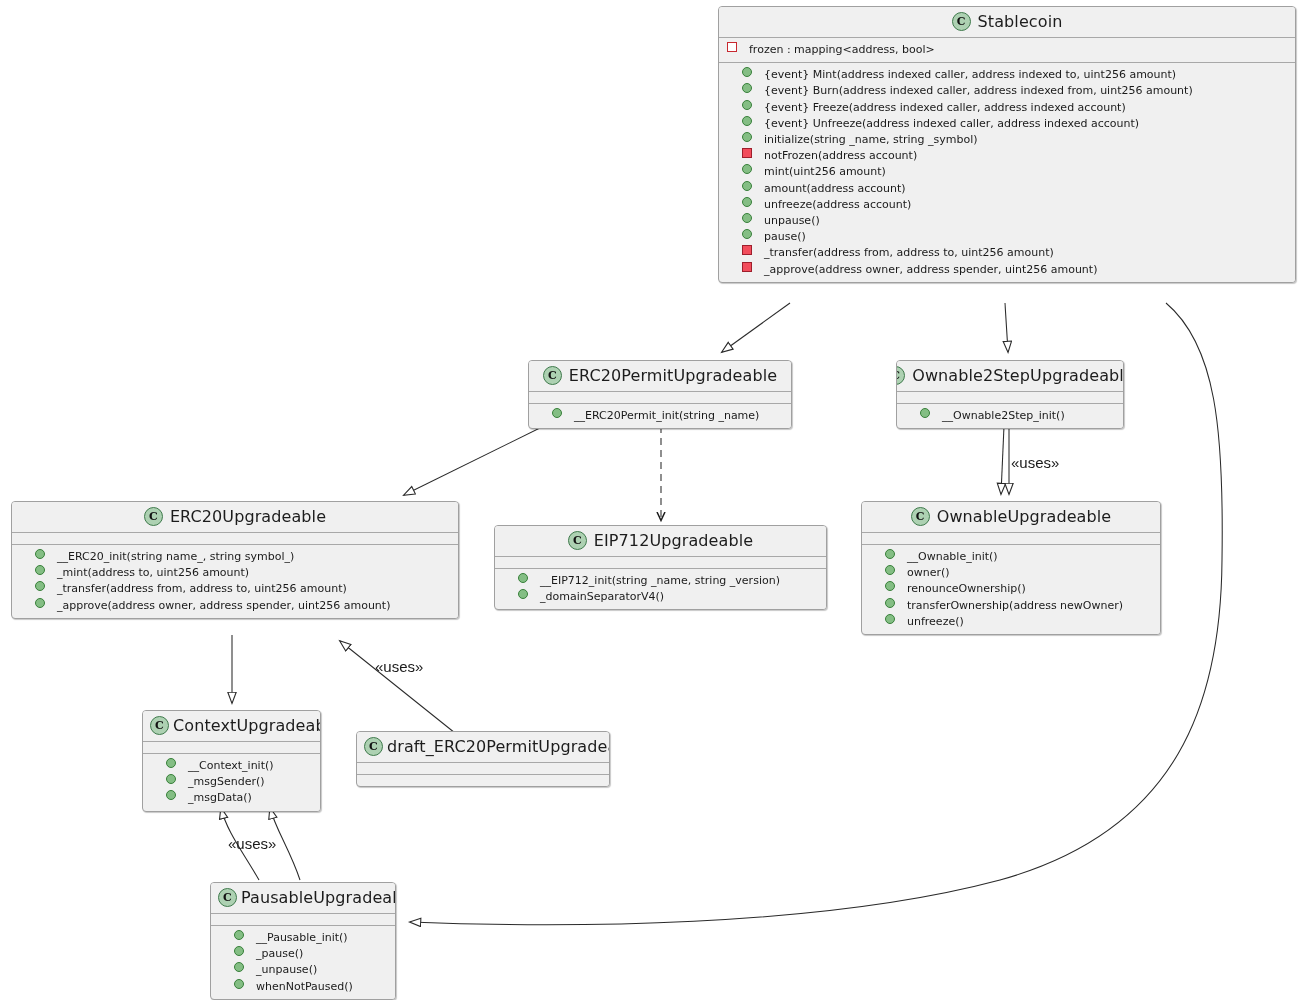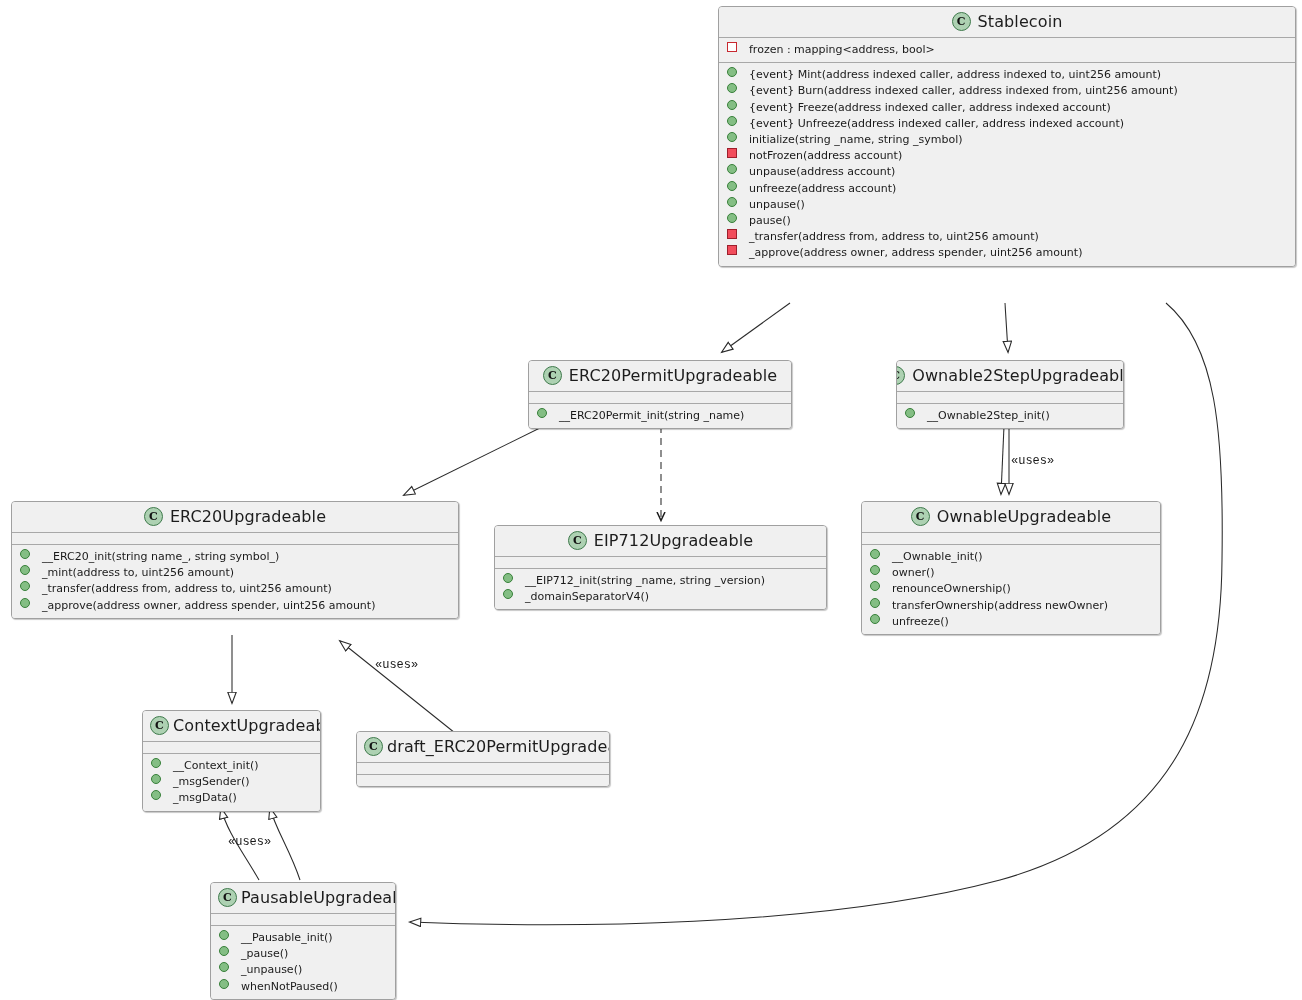--- a/index.html
+++ b/index.html
@@ -65,21 +65,21 @@
     font-weight: bold;
     color: #111;
     font-family: "DejaVu Serif", "Liberation Serif", serif;
     line-height: 1;
   }
   .cls-compartment {
     padding: 4px 6px 4px 7px;
     border-bottom: 1px solid #a8a8a8;
     background: #f0f0f0;
   }
-  .cls-compartment:last-child { border-bottom: none; }
+  .cls-compartment:last-child { border-bottom: none; margin-left: 15px; }
   .cls-compartment.empty { padding: 3px 6px; min-height: 5px; }
   .member {
     display: flex;
     align-items: baseline;
     gap: 12px;
     font-size: 11px;
     color: #1a1a1a;
     line-height: 16.2px;
     white-space: nowrap;
     padding: 0 0 0 1px;
@@ -103,22 +103,22 @@
     display: inline-block;
   }
   .vis-private-hollow {
     width: 8px; height: 8px;
     background: #ffffff;
     border: 1px solid #C82930;
     display: inline-block;
   }
   .edge-label {
     position: absolute;
-    font-family: Liberation Mono, monospace;
-    font-size: 12px;
+    font-family: Liberation Sans, sans-serif;
+    font-size: 15px;
     color: #1a1a1a;
     white-space: nowrap;
     background: transparent;
   }
 </style>
 </head>
 <body>
 
 <div id="canvas">
 
@@ -190,21 +190,25 @@
       <div class="member">
           <span class="vis vis-public"></span>
           <span>initialize(string _name, string _symbol)</span>
         </div>
       <div class="member">
           <span class="vis vis-private"></span>
           <span>notFrozen(address account)</span>
         </div>
       <div class="member">
           <span class="vis vis-public"></span>
-          <span>unpause(address account)</span>
+          <span>mint(uint256 amount)</span>
+        </div>
+      <div class="member">
+          <span class="vis vis-public"></span>
+          <span>amount(address account)</span>
         </div>
       <div class="member">
           <span class="vis vis-public"></span>
           <span>unfreeze(address account)</span>
         </div>
       <div class="member">
           <span class="vis vis-public"></span>
           <span>unpause()</span>
         </div>
       <div class="member">

